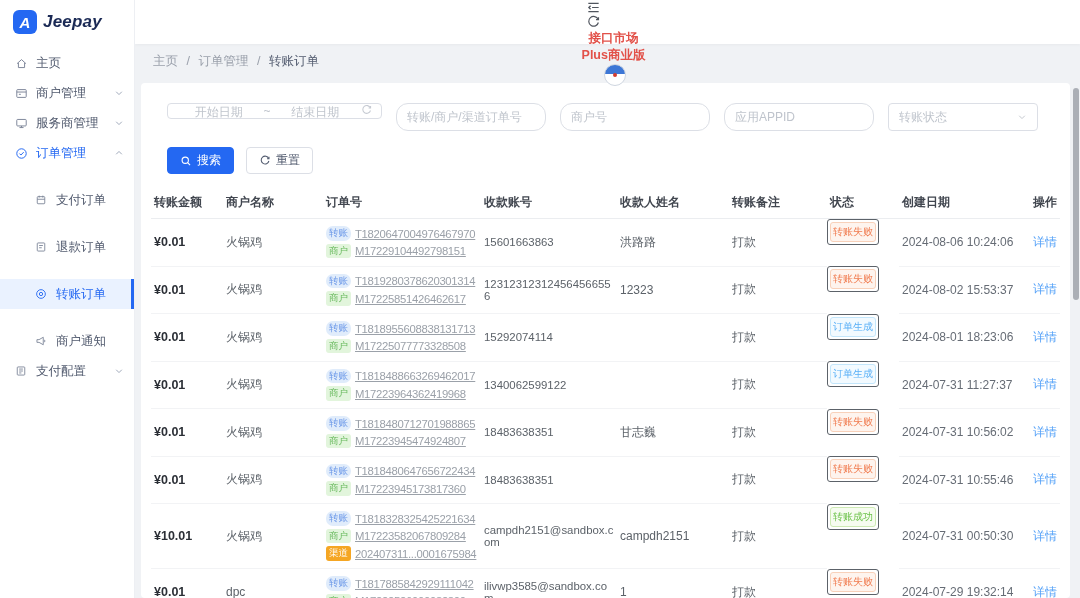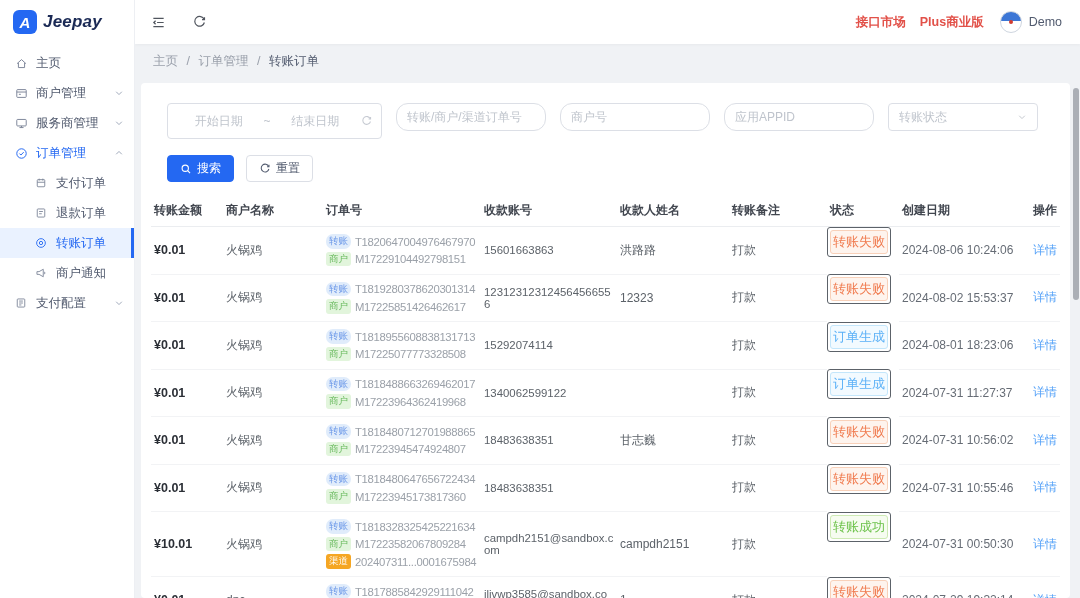--- a/index.html
+++ b/index.html
@@ -7,49 +7,49 @@
   body { font-family:"Liberation Sans","DejaVu Sans",sans-serif; font-size:12px; color:#515a6e; background:#f0f2f5; }
   .app { display:flex; width:1080px; height:598px; }
 
   
   .sidebar { width:135px; background:#fff; border-right:1px solid #edeff3; flex-shrink:0; z-index:3; }
   .logo { height:44px; display:flex; align-items:center; padding-left:13px; gap:6px; }
   .logo-mark { width:24px; height:24px; border-radius:6px; background:#2468f2; color:#fff; font-weight:800; font-style:italic; display:flex; align-items:center; justify-content:center; font-size:15px; }
   .logo-text { font-size:17px; font-weight:800; font-style:italic; color:#1b2a55; letter-spacing:.2px; }
   .menu { padding-top:4px; }
   .menu-item { height:30px; display:flex; align-items:center; padding:0 10px 0 15px; gap:7px; color:#515a6e; cursor:pointer; font-size:12.5px; }
-  .menu-item.sub { padding-left:35px; }
+  .menu-item.sub { padding-left:35px;margin-top:17px; }
   .mi-icon { width:14px; height:14px; display:flex; align-items:center; color:#7d8699; flex-shrink:0; }
   .menu-item.active, .menu-item.active .mi-icon { color:#2468f2; }
   .menu-item.selected { background:#eaf2ff; color:#2468f2; box-shadow:inset -3px 0 0 #2468f2; }
   .menu-item.selected .mi-icon { color:#2468f2; }
   .mi-label { white-space:nowrap; }
   .mi-chevron { margin-left:auto; color:#9aa3b5; display:flex; }
   .mi-chevron.up svg { transform:rotate(180deg); }
 
   
   .main { flex:1; display:flex; flex-direction:column; min-width:0; position:relative; }
-  .topbar { height:44px; background:#fff; display:flex; align-items:center; padding:0 18px 0 16px; box-shadow:0 1px 3px rgba(0,0,0,.04); }
+  .topbar { height:44px; background:#fff; display:flex; align-items:center; padding:0 18px 0 16px; box-shadow:0 1px 3px rgba(0,0,0,.04);flex-direction:column; }
   .tb-icon { color:#50555e; display:flex; cursor:pointer; margin-right:26px; }
   .spacer { flex:1; }
   .top-link { color:#e25149; font-size:12.5px; font-weight:600; margin-left:14px; cursor:pointer; text-decoration:none; }
   .avatar { width:22px; height:22px; border-radius:50%; margin-left:16px; background:linear-gradient(#3d77d6 0 46%, #fff 46%); border:1px solid #cfd6e0; position:relative; cursor:pointer; flex-shrink:0; }
   .avatar .nose { position:absolute; left:50%; top:42%; width:4px; height:4px; margin-left:-2px; border-radius:50%; background:#d33c30; }
   .user-name { color:#515a6e; margin-left:7px; font-size:12.5px; cursor:pointer; }
 
   .breadcrumb { padding:9px 18px 7px; font-size:12.5px; color:#9aa0ab; }
   .breadcrumb span { margin-right:5px; }
   .bc-current { color:#515a6e; }
 
   .content { flex:1; padding:6px 10px 0 6px; overflow:hidden; }
   .card { background:#fff; border-radius:4px; padding:20px 10px 0; height:100%; }
 
   
   .filters { display:flex; gap:14px; padding:0 16px; }
-  .range { width:215px; height:36px; border:1px solid #dcdfe6; border-radius:4px; display:flex; align-items:center; padding:0 8px; color:#bfc4cc; cursor:pointer; background:#fff; }
+  .range { width:215px; height:16px; border:1px solid #dcdfe6; border-radius:4px; display:flex; padding:0 8px; color:#bfc4cc; cursor:pointer; background:#fff; }
   .range .seg { flex:1; text-align:center; }
   .range .sep { padding:0 2px; }
   .swap { display:flex; margin-left:2px; }
   .f-input { width:150px; height:28px; border:1px solid #dcdfe6; border-radius:12px; padding:0 10px; font-size:12px; color:#515a6e; outline:none; font-family:inherit; background:#fff; }
   .f-input::placeholder { color:#bfc4cc; }
   .f-select { width:150px; height:28px; border:1px solid #dcdfe6; border-radius:4px; display:flex; align-items:center; justify-content:space-between; padding:0 10px; color:#bfc4cc; cursor:pointer; background:#fff; }
   .sel-arrow { display:flex; color:#c0c4cc; }
 
   
   .actions { display:flex; gap:12px; margin:16px 16px 9px; }
@@ -61,26 +61,26 @@
   
   table { width:100%; border-collapse:collapse; table-layout:fixed; font-size:12px; margin-top:13px; }
   th { text-align:left; color:#41464f; font-weight:700; font-size:12px; padding:7px 3px; border-bottom:1px solid #ebedf0; white-space:nowrap; }
   th:last-child { text-align:right; }
   td { padding:5px 3px; border-bottom:1px solid #f2f3f5; color:#5c6269; vertical-align:middle; word-break:break-all; }
   td.amount { font-weight:700; color:#2b2f36; font-size:12.5px; }
   td.account { font-size:11.4px; }
   td.created { white-space:nowrap; color:#666c75; }
   td.action { text-align:right; }
   .order-line { display:flex; align-items:center; gap:4px; margin:1.5px 0; white-space:nowrap; overflow:visible; line-height:16px; }
-  .order-id { color:#9ba1a9; font-size:11.3px; letter-spacing:-.3px; }
+  .order-id { color:#9ba1a9; font-size:11.3px; letter-spacing:-.3px;text-decoration:underline; }
   .tag { font-size:9.5px; padding:1px 3px; border-radius:3px; line-height:1.35; flex-shrink:0; }
   .tag-transfer { background:#e0ecfb; color:#6a97e8;border-radius:7px; }
   .tag-merchant { background:#e2f5dc; color:#67b95c; }
   .tag-channel  { background:#f5a623; color:#fff; }
-  .status { display:inline-block; font-size:13px; padding:2px 2px; border-radius:3px; border:1px solid; white-space:nowrap; }
+  .status { display:inline-block; font-size:10px; padding:2px 2px; border-radius:3px; border:1px solid; white-space:nowrap; }
   .status-fail    { color:#f07b4f; background:#fef4ee; border-color:#f8d1ba; }
   .status-created { color:#5ab0f7; background:#f2faff; border-color:#c3e6fb; }
   .status-success { color:#6cc24a; background:#f6fcf0; border-color:#cdeab4; }
   .detail-link { color:#54a1f8; cursor:pointer; }
 
   
   .vscroll { position:absolute; right:0; top:44px; bottom:0; width:8px; }
   .vscroll .thumb { position:absolute; top:44px; right:1px; width:6px; height:212px; background:#abafb6; border-radius:3px; }
 </style>
 </head>

